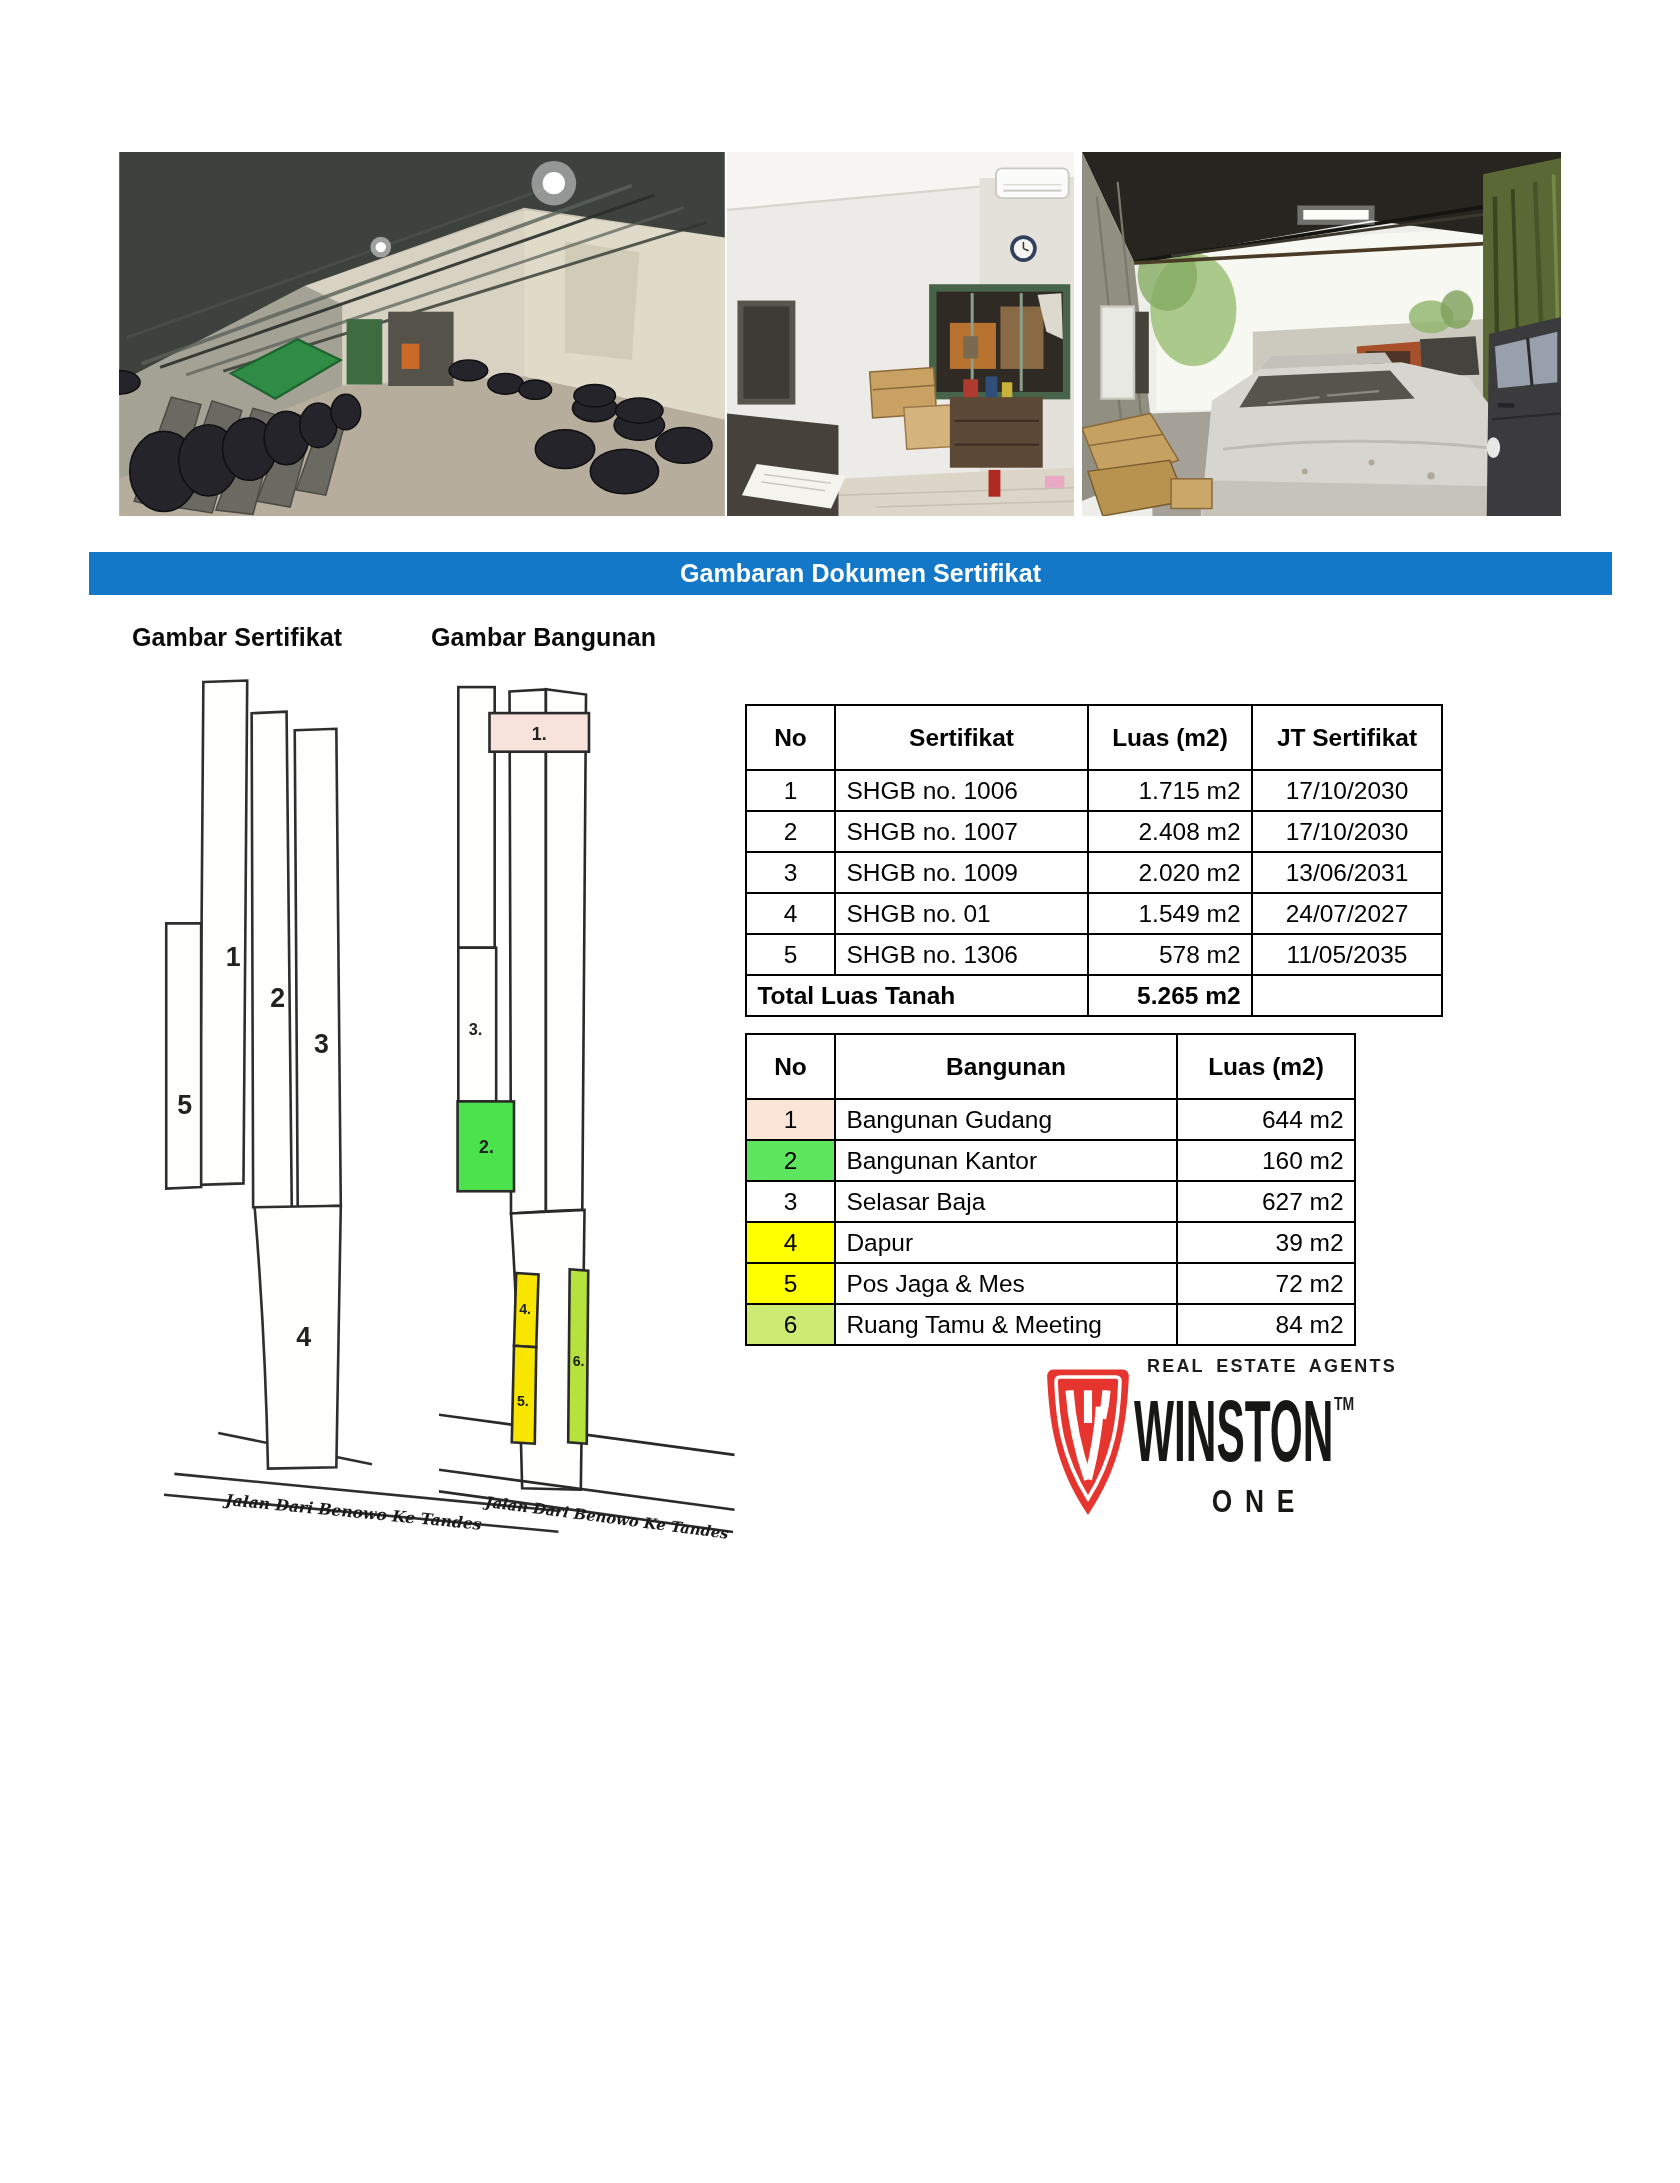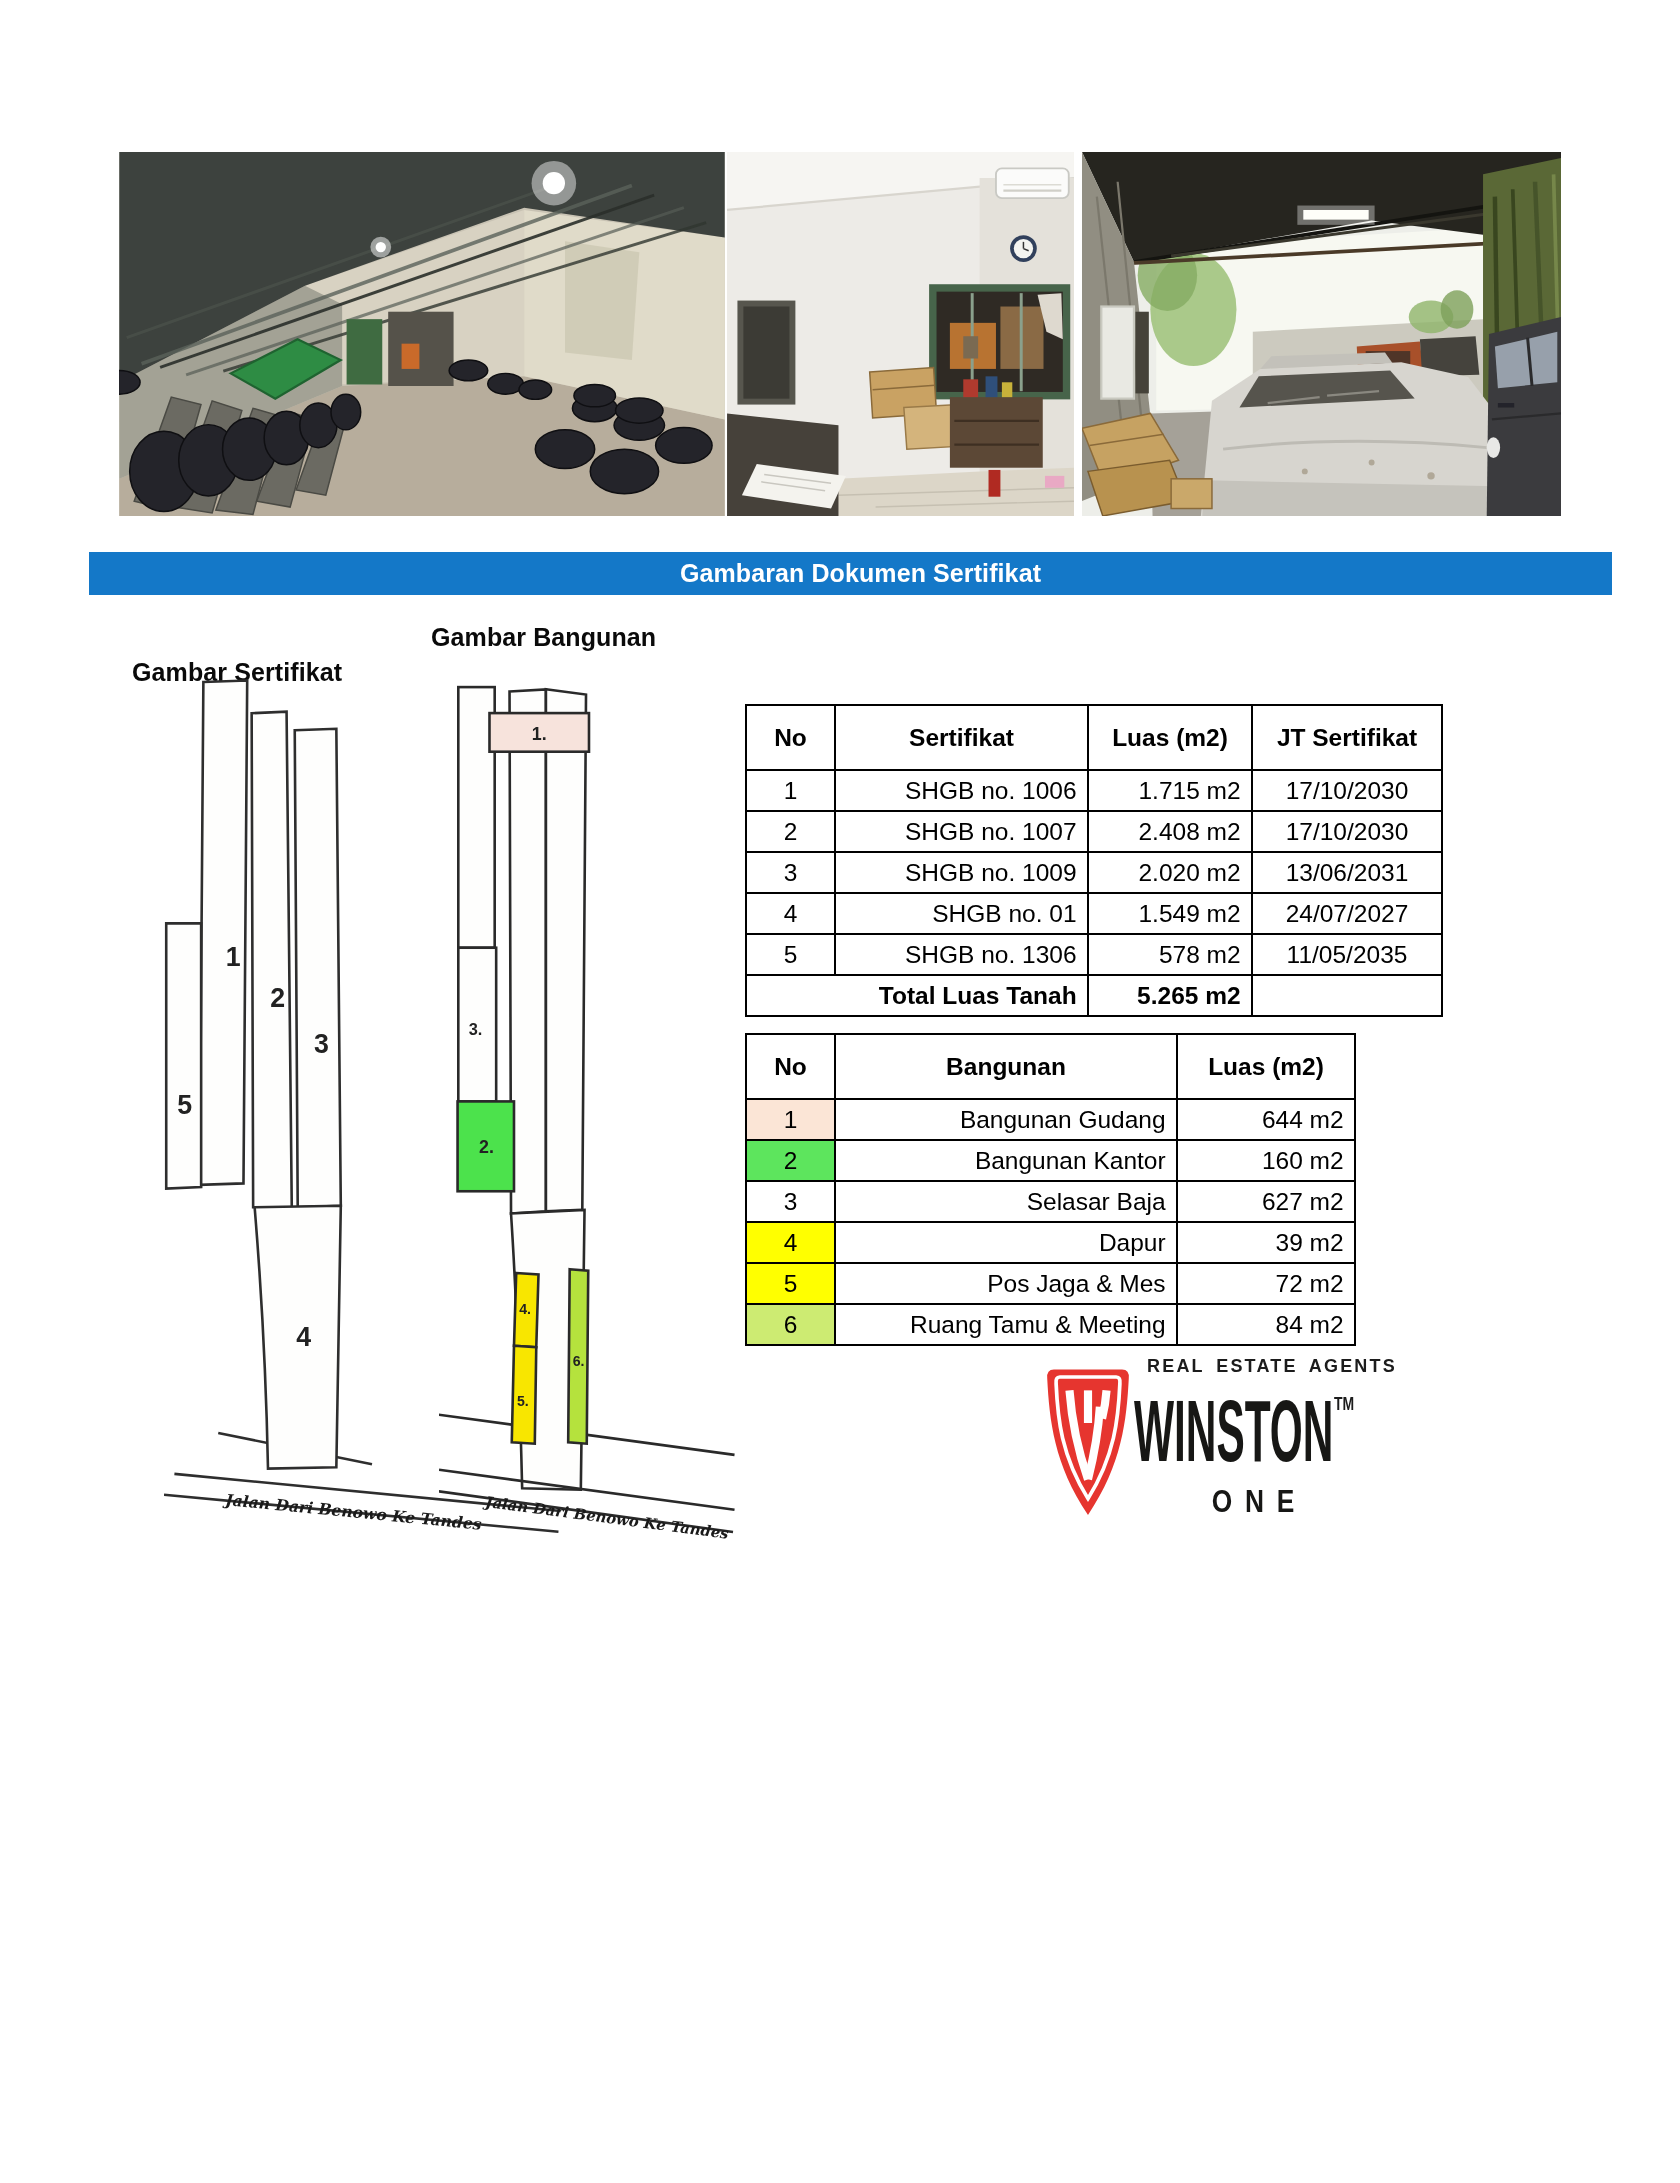--- a/index.html
+++ b/index.html
@@ -9,21 +9,21 @@
   
   #header-bar{left:89px;top:552px;width:1503px;height:43px;display:flex;align-items:center;justify-content:center;}
   #header-bar span{color:#fff;font-size:25px;font-weight:700;letter-spacing:0.1px;}
   .section-label{font-size:25px;font-weight:700;color:#0a0a0a;letter-spacing:0.1px;}
   
   table.tbl{border-collapse:collapse;table-layout:fixed;font-size:24.5px;color:#000;}
   .tbl td,.tbl th{border:2.2px solid #000;height:39px;padding:0 10.4px;overflow:hidden;white-space:nowrap;line-height:37px;}
   .tbl th{font-weight:700;text-align:center;padding:12px 3px;}
   .cc{text-align:center;padding:0;}
   .cr{text-align:right;}
-  .cl{text-align:right;}
+  .cl{text-align:left;}
   .bold{font-weight:700;}
   .pre{white-space:pre;}
   
   #logo-tagline{left:1147px;top:1356px;width:201px;font-size:18px;font-weight:600;color:#1c1c1c;
                 letter-spacing:2.2px;word-spacing:4.5px;white-space:nowrap;}
   #logo-brand{left:1134px;top:1389px;font-size:80px;font-weight:700;color:#171715;line-height:1;
               transform:scale(0.53,1.08);transform-origin:left top;letter-spacing:0px;white-space:nowrap;}
   #logo-tm{left:1334px;top:1393px;font-size:18.6px;font-weight:700;color:#1c1c1c;transform:scale(0.75,1);transform-origin:left top;}
   #logo-one{left:1160px;top:1484px;width:186px;text-align:center;font-size:31px;font-weight:700;color:#171715;
             letter-spacing:15px;text-indent:15px;transform:scale(0.85,1);transform-origin:center top;white-space:nowrap;}
@@ -208,21 +208,21 @@
       <line x1="10" y1="395" x2="110" y2="380" stroke="#8a6a3a" stroke-width="2"></line>
       <polygon points="8,430 118,415 140,470 28,490" fill="#b8924f" stroke="#7a5c2e" stroke-width="2"></polygon>
       <rect x="120" y="440" width="55" height="40" fill="#caa86a" stroke="#8a6a3a" stroke-width="2"></rect>
     </g>
   </svg>
 
   <div id="header-bar" class="abs" style="background: rgb(20, 120, 200); padding-left: 20px;">
     <span>Gambaran Dokumen Sertifikat</span>
   </div>
 
-  <div class="abs section-label" style="left:132px;top:658px">Gambar Sertifikat</div>
+  <div class="abs section-label" style="left:132px;top:623px">Gambar Sertifikat</div>
   <div class="abs section-label" style="left:431px;top:623px">Gambar Bangunan</div>
 
   <svg class="abs" style="left:164px;top:658px" width="416" height="929" viewBox="0 0 560 1250">
     <g stroke="#2e2e2e" stroke-width="3.5" fill="#fefefd">
       <polygon points="53,32 112,30 107,707 48,709"></polygon>
       <polygon points="3,357 50,357 50,712 3,714"></polygon>
       <polygon points="118,74 165,72 172,739 120,739"></polygon>
       <polygon points="176,97 232,95 238,737 180,739"></polygon>
       <line x1="73" y1="1043" x2="280" y2="1085" fill="none"></line>
       <path d="M122,739 L238,737 L232,1089 L140,1091 C138,990 132,860 122,739 Z"></path>

